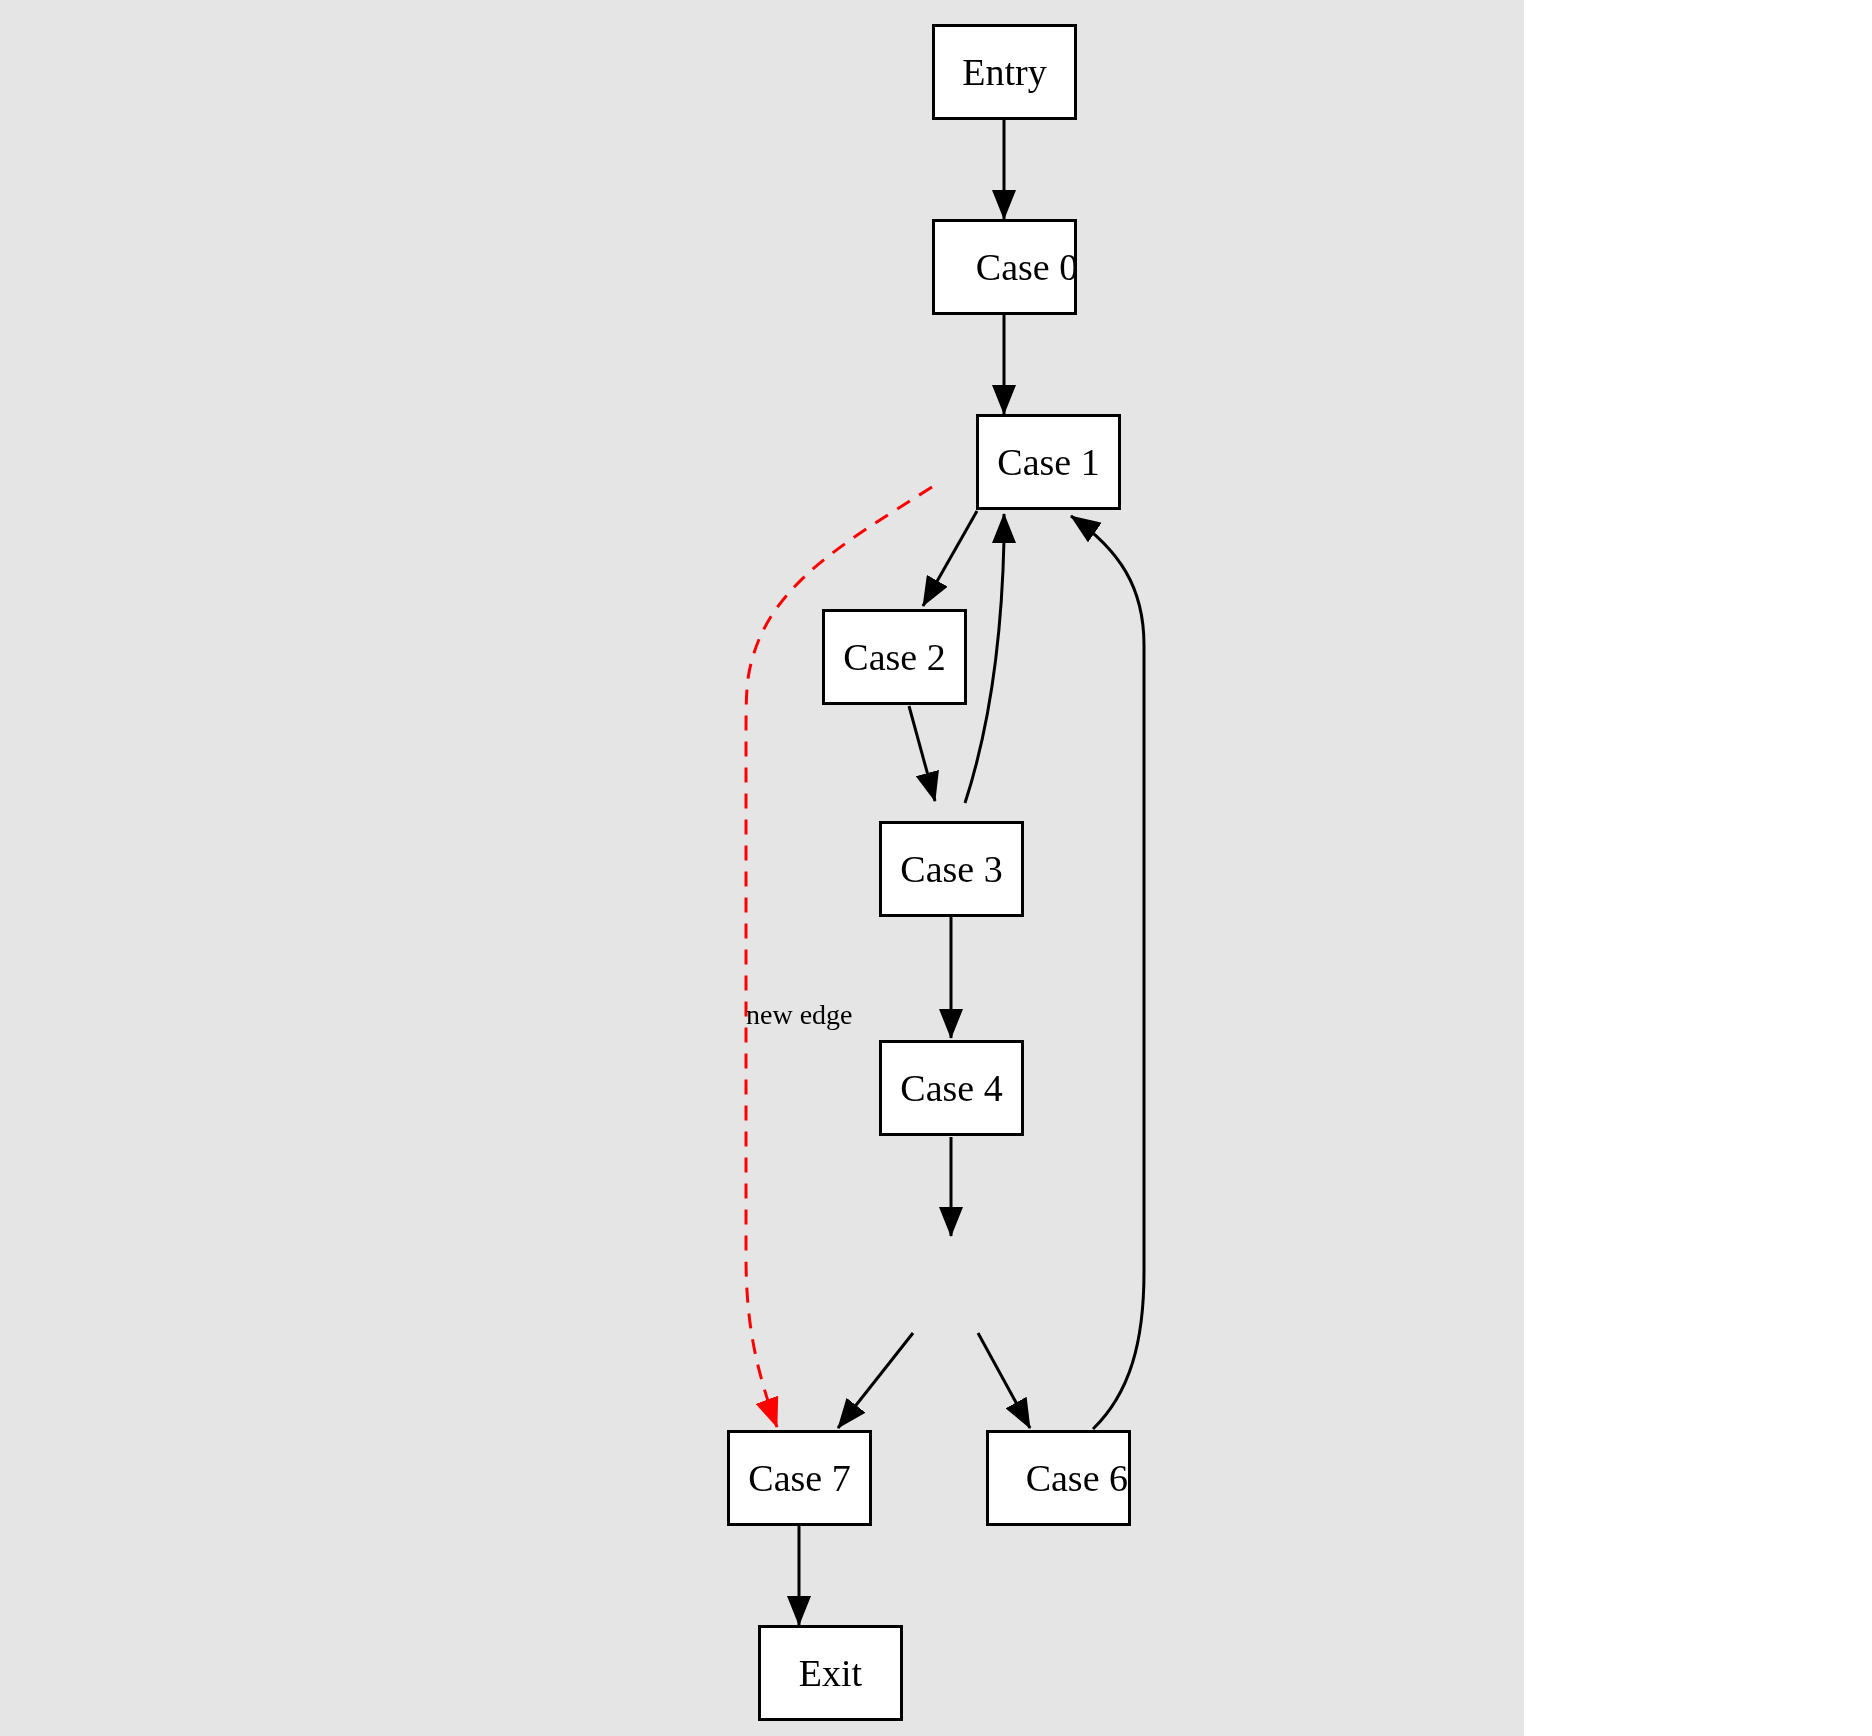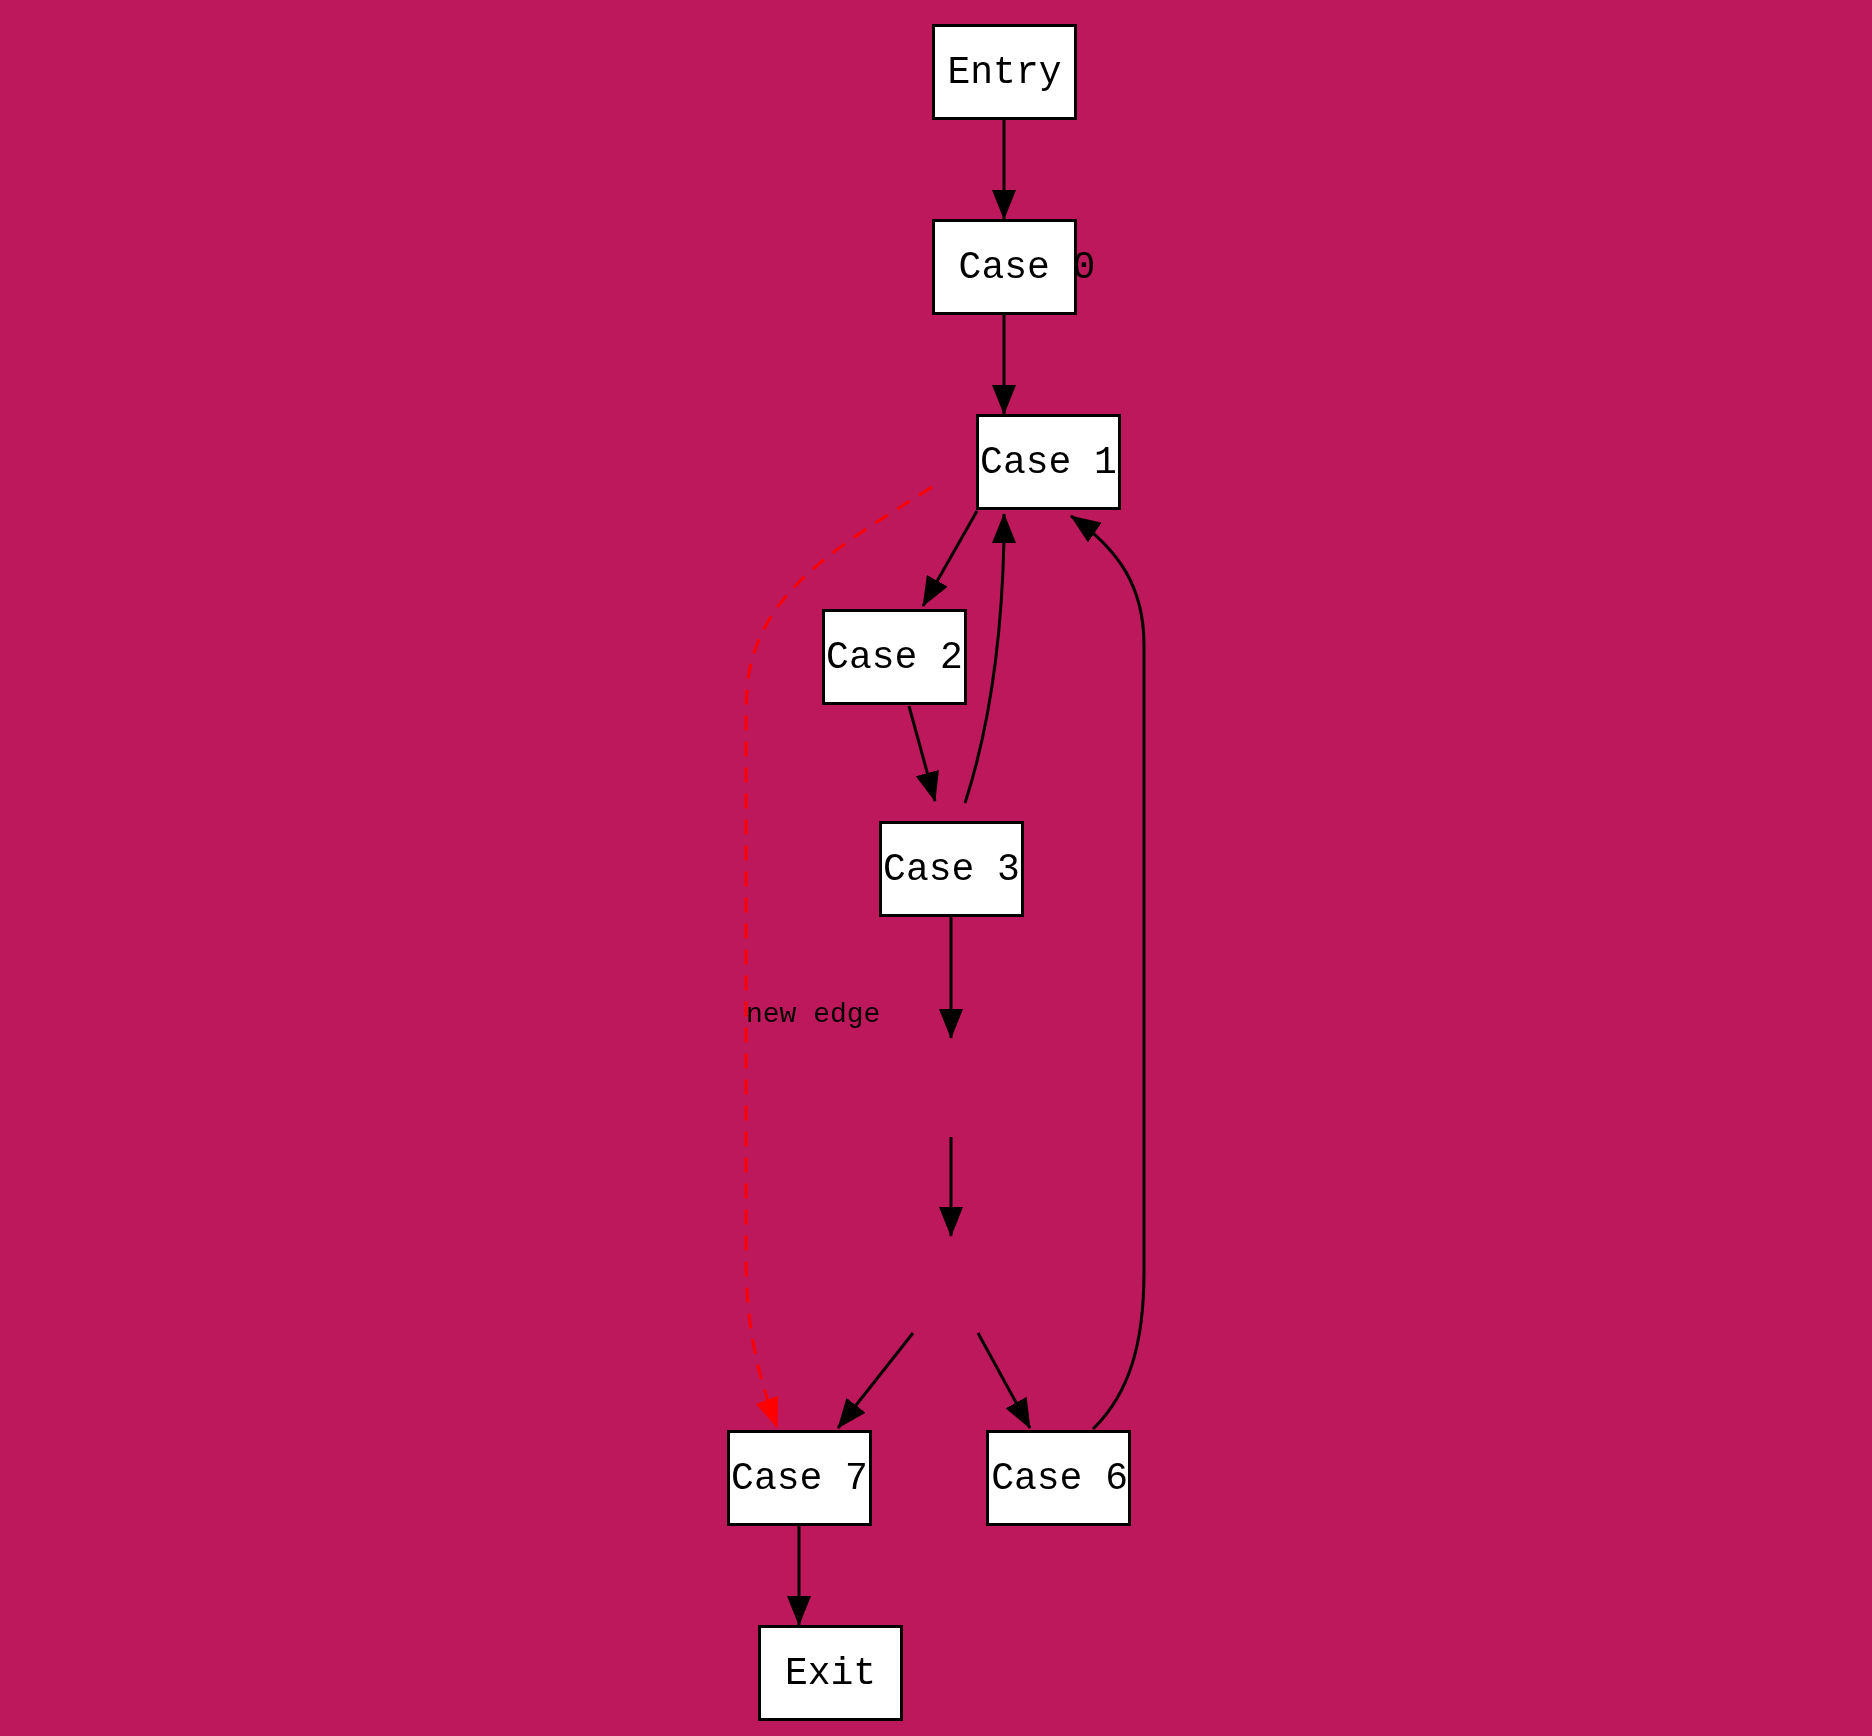--- a/index.html
+++ b/index.html
@@ -2,24 +2,24 @@
 <html><head>
 <meta charset="utf-8">
 <style>
   html, body {
     margin: 0;
     padding: 0;
     background: #ffffff;
   }
   .canvas {
     position: relative;
-    width: 1872px;
+    width: 1524px;
     height: 1736px;
-    background: #be185d;
-    font-family: Liberation Mono, monospace;
+    background: #e5e5e5;
+    font-family: Liberation Serif, serif;
     overflow: hidden;
   }
   .edges-layer {
     position: absolute;
     left: 0;
     top: 0;
   }
   .edge {
     fill: none;
     stroke: #000000;
@@ -107,20 +107,23 @@
   </div>
 
   <div class="node" style="left:822px; top:609px;">
     <span class="node-label">Case 2</span>
   </div>
 
   <div class="node" style="left:879px; top:803px;margin-top:18px;">
     <span class="node-label">Case 3</span>
   </div>
 
+  <div class="node" style="left:879px; top:1040px;">
+    <span class="node-label">Case 4</span>
+  </div>
 
 
   <div class="node" style="left:727px; top:1430px;">
     <span class="node-label">Case 7</span>
   </div>
 
   <div class="node" style="left:986px; top:1430px;justify-content:flex-end;">
     <span class="node-label">Case 6</span>
   </div>
 

